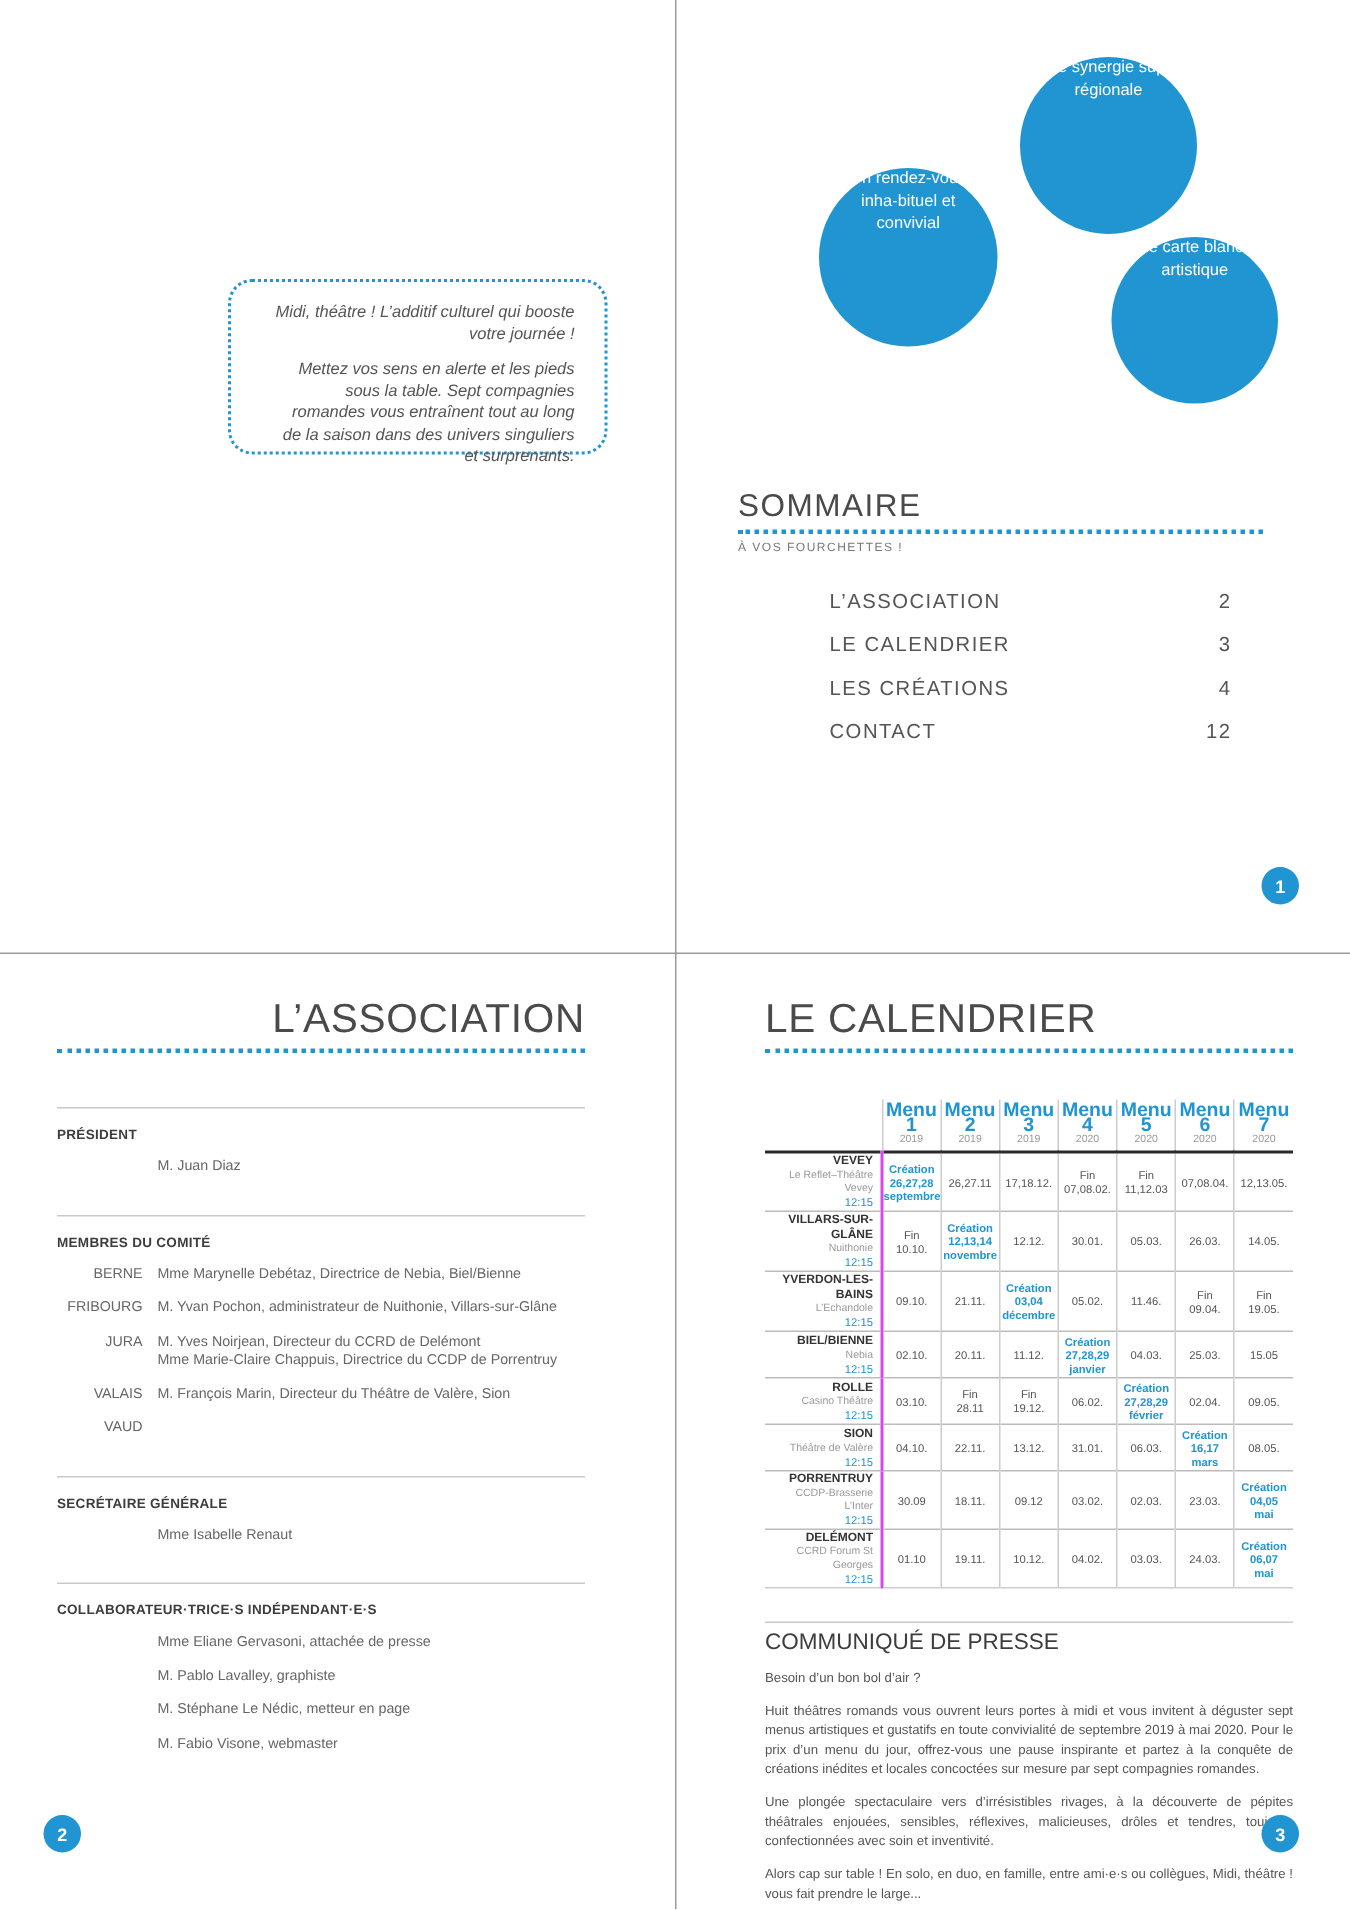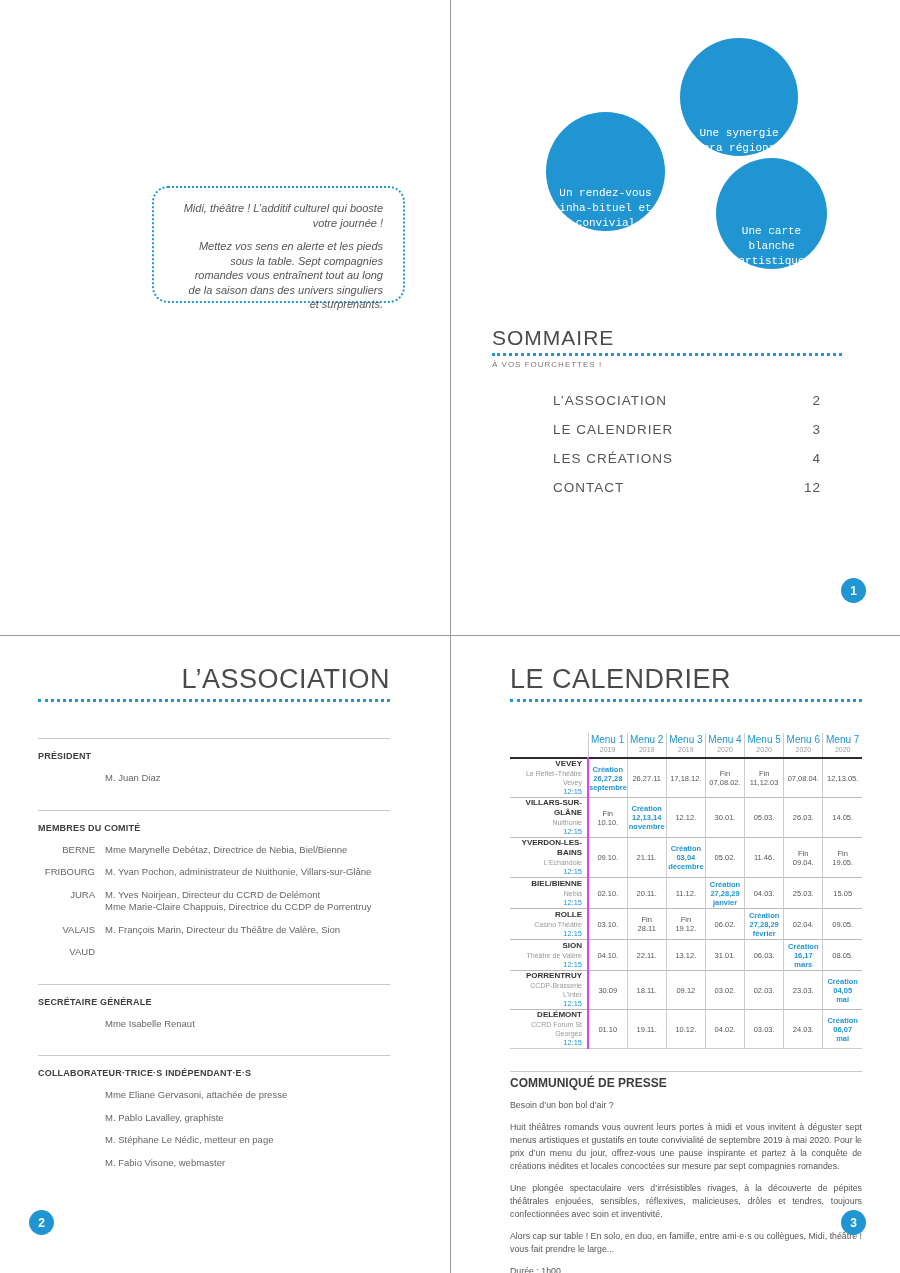--- a/index.html
+++ b/index.html
@@ -13,26 +13,26 @@
 
   
   .intro-box { position:absolute; left:152px; top:186px; width:253px; height:117px;
                border:2px dotted var(--accent); border-radius:16px;
                padding:13px 20px 10px 28px; font-style:italic; text-align:right;
                color:#555; font-size:11px; line-height:14.5px; }
   .intro-box p + p { margin-top:9px; }
 
   
   .bubble { position:absolute; border-radius:50%; background:var(--accent); color:#fff;
-            display:flex; align-items:flex-end; justify-content:center; text-align:center;
-            font-size:11px; line-height:15px;font-family:Liberation Mono, monospace; }
+            display:flex; align-items:flex-start; justify-content:center; text-align:center;
+            font-size:11px; line-height:15px; }
   .bubble span { width:86%; }
   .bubble-1 { left:680px; top:38px;  width:118px; height:118px; }
   .bubble-2 { left:546px; top:112px; width:119px; height:119px; }
-  .bubble-3 { left:716px; top:158px; width:111px; height:111px; }
+  .bubble-3 { left:741px; top:158px; width:111px; height:111px; }
 
   
   .sommaire { position:absolute; left:492px; top:326px; width:350px; }
   .sommaire-title { font-size:21px; font-weight:300; letter-spacing:1px; color:#4a4a4a;
                     padding-bottom:3px; border-bottom:3px dotted var(--accent); }
   .sommaire-sub { margin-top:4px; font-size:8px; letter-spacing:1px; color:#777; }
   .toc { position:absolute; left:553px; top:393px; width:268px; }
   .toc-row { display:flex; justify-content:space-between; font-size:13.5px; letter-spacing:1px;
              color:#555; line-height:16px; margin-bottom:13px; }
 
@@ -58,35 +58,35 @@
                   line-height:12.5px; }
   .group-names { margin-left:10px; font-size:9.5px; color:#666; line-height:12.5px; }
 
   
   .cal { position:absolute; left:510px; top:664px; width:352px; }
   .cal-table { margin-top:31px; width:352px; border-collapse:collapse; table-layout:fixed; }
   .cal-table col.c-label { width:78px; }
   .cal-table thead tr { border-bottom:2px solid #2b2b2b; }
   .cal-table th { font-weight:normal; padding:2px 0 3px; }
   .cal-table th.menu { border-left:1px solid #ccc; }
-  .menu-name { font-size:10px; font-weight:normal; color:var(--accent); line-height:10px; }
+  .menu-name { font-size:13px; font-weight:bold; color:var(--accent); line-height:10px; }
   .menu-year { font-size:7px; color:#999; line-height:9px; }
   .cal-table tbody tr { height:31px; }
   .cal-table tbody tr + tr { border-top:1px solid #bbb; }
   .cal-table tbody tr:last-child { border-bottom:1px solid #ccc; }
   td.rowlabel { text-align:right; padding-right:5px; border-right:2px solid #d946ef; }
   .city  { font-size:8px; font-weight:bold; color:#333; line-height:10px; }
   .venue { font-size:7px; color:#999; line-height:9px; }
   .time  { font-size:7.5px; color:var(--accent); line-height:10px; }
   td.cell { border-left:1px solid #ccc; text-align:center; font-size:7.5px; color:#555; }
   td.cell .cell-line { line-height:9px; }
   td.cell.creation { color:var(--accent); font-weight:bold; }
 
   .press { margin-top:22px; }
-  .press-heading { border-top:1px solid #c9c9c9; padding-top:4px; font-size:12px; font-weight:bold;
+  .press-heading { border-top:1px solid #c9c9c9; padding-top:4px; font-size:15px; font-weight:normal;
                    color:var(--dark); margin-bottom:9px; }
   .press p { font-size:8.8px; line-height:13px; color:#555; text-align:justify; margin-bottom:9px; }
   .press p:last-child { text-align:left; }
 </style>
 </head>
 <body>
 
 <div class="canvas">
 
   <div class="divider-v"></div>

